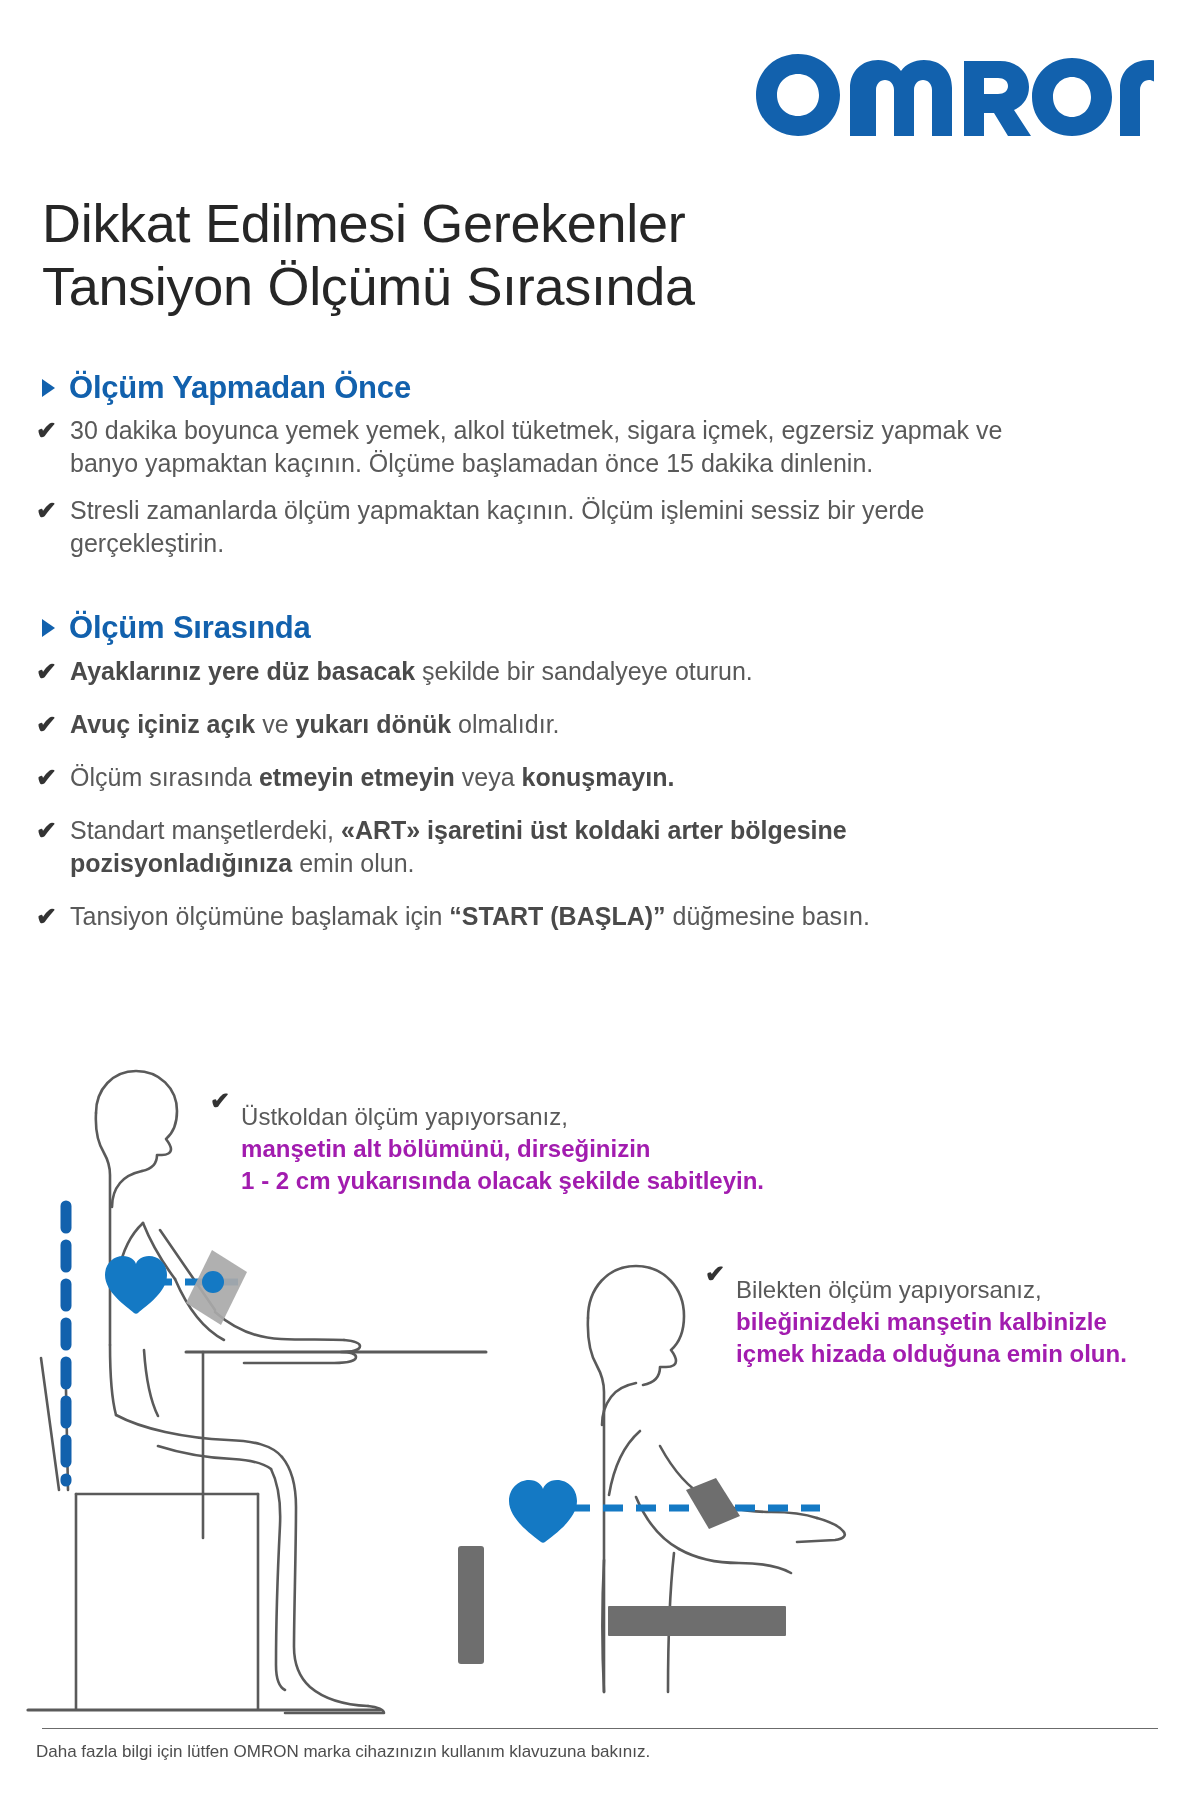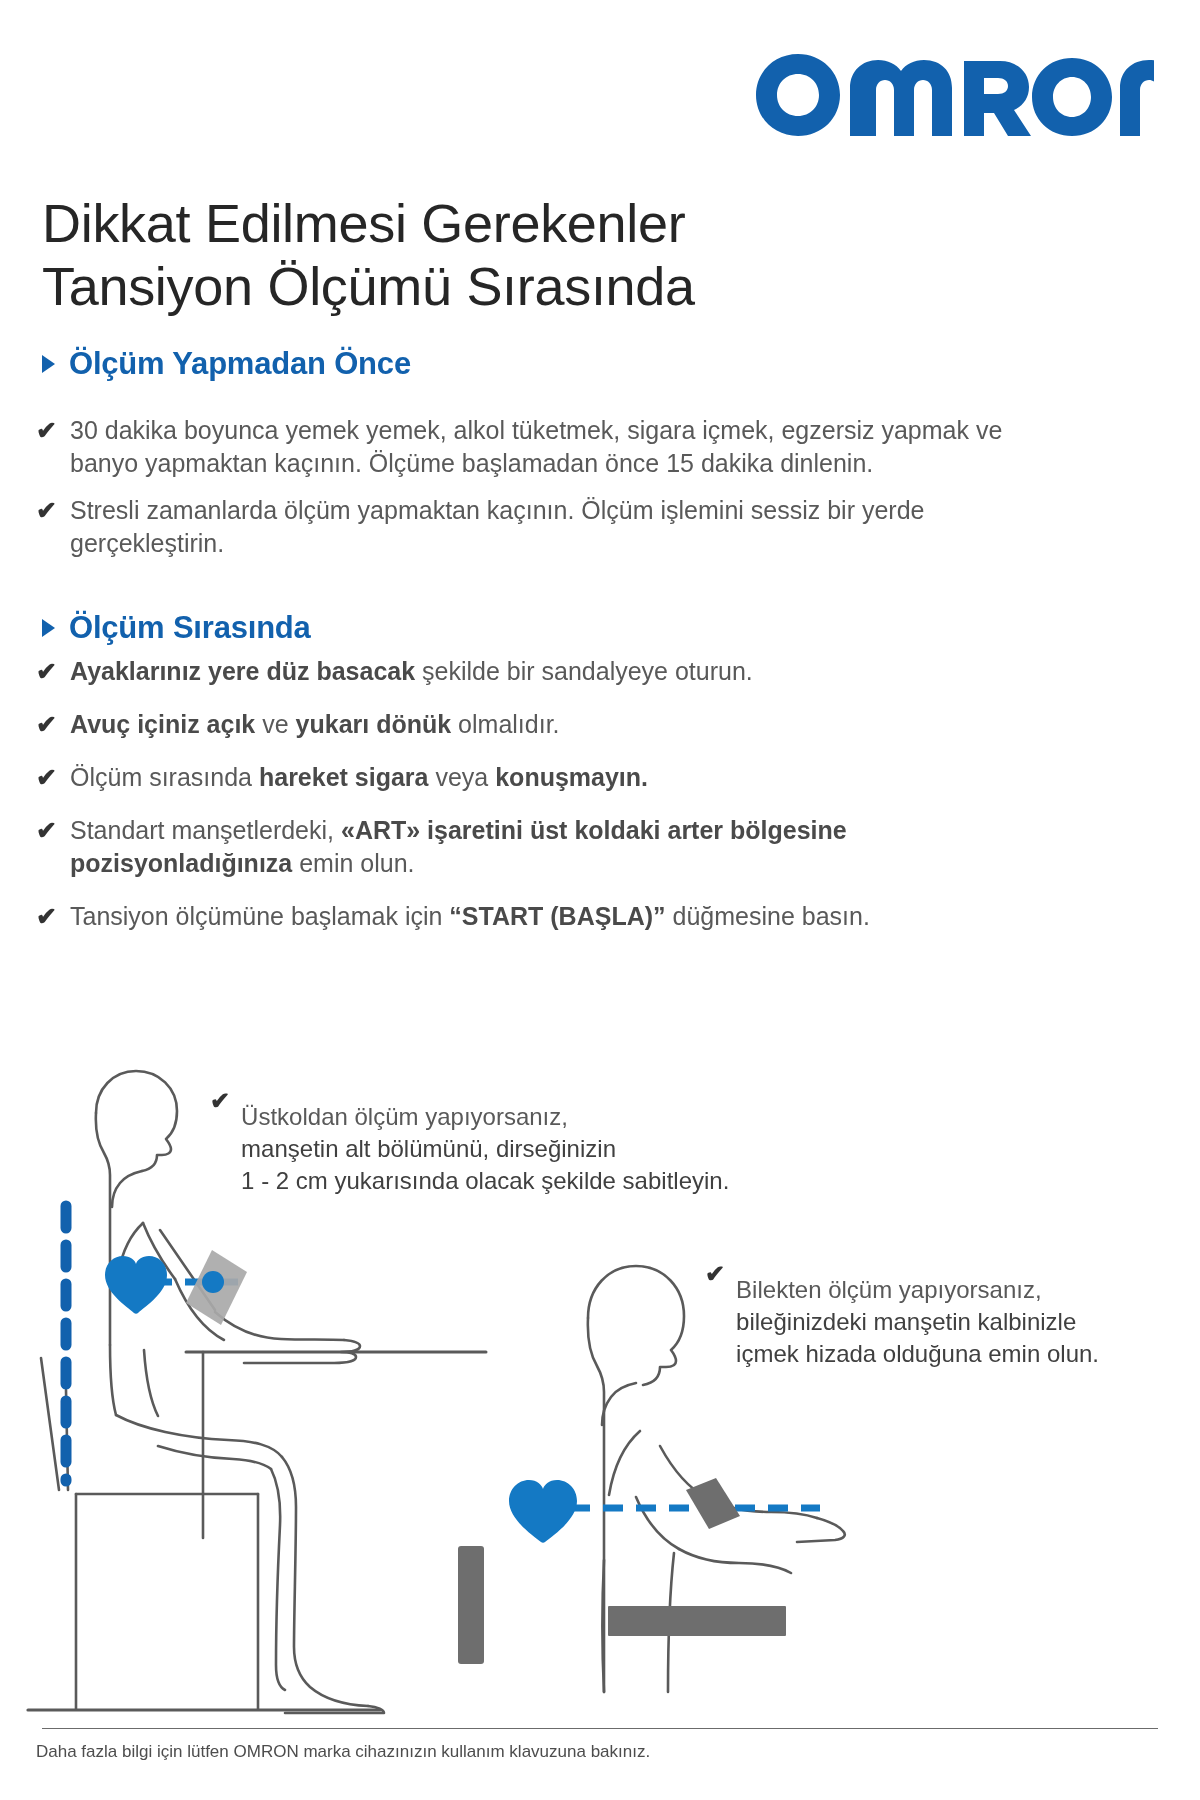--- a/index.html
+++ b/index.html
@@ -41,21 +41,21 @@
     font-weight:700;
     letter-spacing:-0.2px;
   }
   .tri{
     width:0;height:0;
     border-left:13px solid #1261ad;
     border-top:9px solid transparent;
     border-bottom:9px solid transparent;
     display:inline-block;
   }
-  #sec1{ top:346px; }
+  #sec1{ top:370px; }
   #sec2{ top:610px; }
 
   
   .list{ position:absolute; left:36px; width:1010px; }
   #list1{ top:414px; }
   #list2{ top:655px; }
 
   .li{
     display:flex;
     align-items:flex-start;
@@ -92,21 +92,21 @@
     position:absolute;
     display:flex;
     gap:11px;
     align-items:flex-start;
     font-size:24px;
     line-height:1.34;
     color:#595959;
   }
   .callout .chk{ flex:0 0 auto; color:#333; font-weight:700; }
   .callout .ln1{ display:block; font-weight:400;margin-top:16px; }
-  .callout .ln2, .callout .ln3{ display:block; font-weight:400; color:#404040; }
+  .callout .ln2, .callout .ln3{ display:block; font-weight:700; color:#a21caf; }
   #callout-arm{ left:210px; top:1085px; width:640px; }
   #callout-wrist{ left:705px; top:1258px; width:480px; }
 
   
   .footer-rule{
     position:absolute; left:42px; top:1728px;
     width:1116px; height:1px; background:#6b6b6b;
   }
   .footer{
     position:absolute; left:36px; top:1742px;
@@ -162,21 +162,21 @@
     <div class="li">
       <span class="chk">✔</span>
       <span class="txt"><b>Ayaklarınız yere düz basacak</b><span> şekilde bir sandalyeye oturun.</span></span>
     </div>
     <div class="li">
       <span class="chk">✔</span>
       <span class="txt"><b>Avuç içiniz açık</b><span> ve </span><b>yukarı dönük</b><span> olmalıdır.</span></span>
     </div>
     <div class="li">
       <span class="chk">✔</span>
-      <span class="txt"><span>Ölçüm sırasında </span><b>hareket sigara</b><span> veya </span><b>konuşmayın.</b></span>
+      <span class="txt"><span>Ölçüm sırasında </span><b>etmeyin etmeyin</b><span> veya </span><b>konuşmayın.</b></span>
     </div>
     <div class="li">
       <span class="chk">✔</span>
       <span class="txt"><span>Standart manşetlerdeki, </span><b>«ART» işaretini üst koldaki arter bölgesine pozisyonladığınıza</b><span> emin olun.</span></span>
     </div>
     <div class="li">
       <span class="chk">✔</span>
       <span class="txt"><span>Tansiyon ölçümüne başlamak için </span><b>“START (BAŞLA)”</b><span> düğmesine basın.</span></span>
     </div>
   </div>

